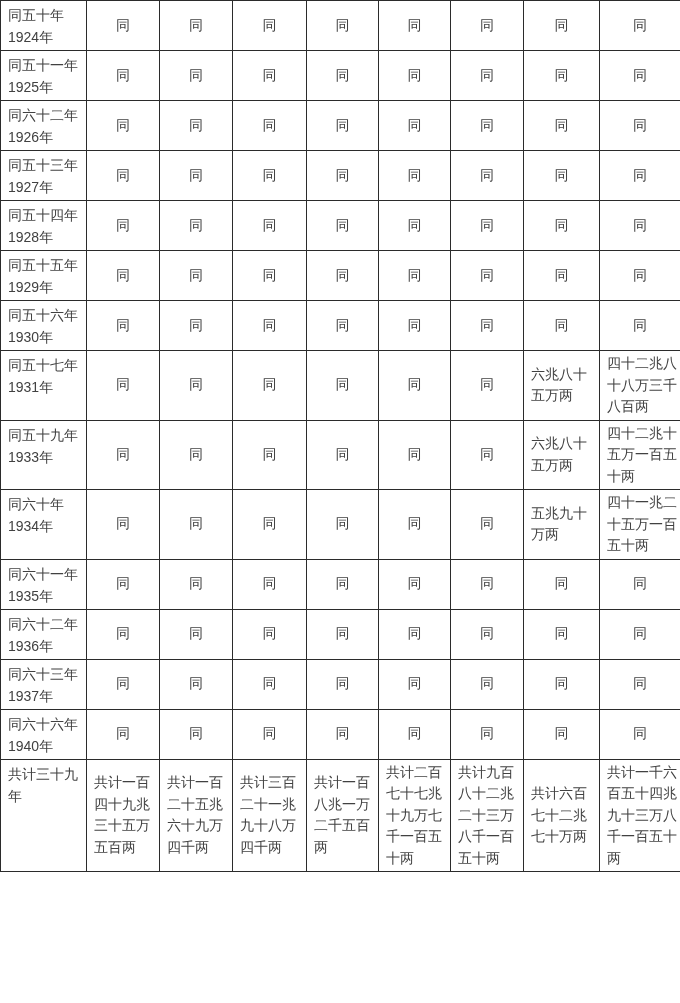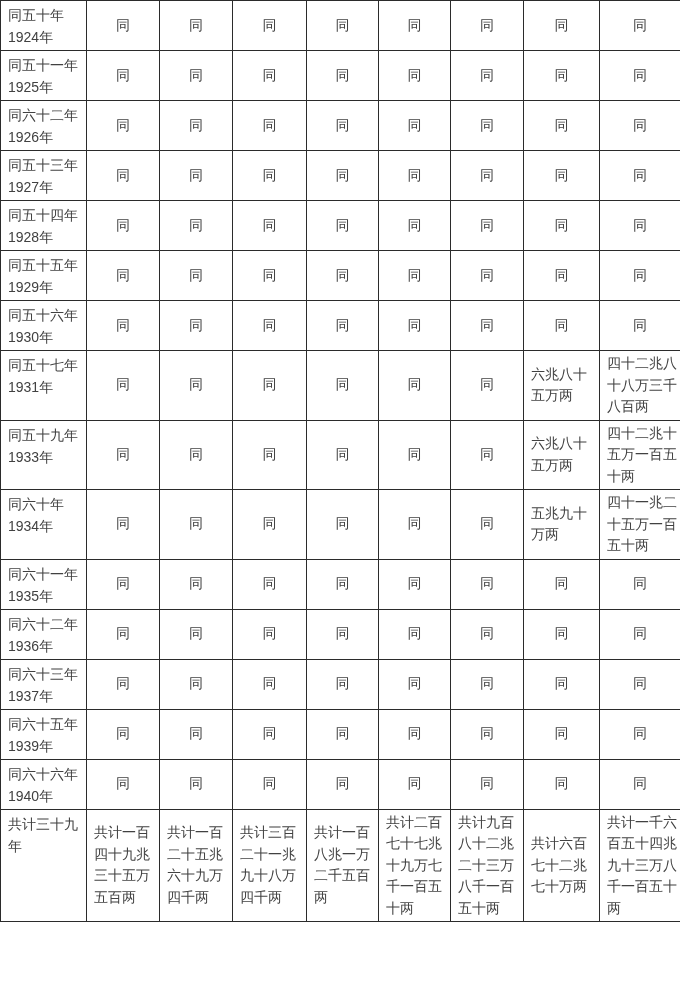--- a/index.html
+++ b/index.html
@@ -247,34 +247,20 @@
           <td class="ditto">同</td>
           <td class="ditto">同</td>
           <td class="ditto">同</td>
           <td class="ditto">同</td>
           <td class="ditto">同</td>
           <td class="ditto">同</td>
           <td class="ditto">同</td>
         </tr>
         <tr>
     <td class="label">
-      <span class="era">同六十五年</span>
-      <span class="yr">1939年</span>
-    </td>
-  <td class="ditto">同</td>
-          <td class="ditto">同</td>
-          <td class="ditto">同</td>
-          <td class="ditto">同</td>
-          <td class="ditto">同</td>
-          <td class="ditto">同</td>
-          <td class="ditto">同</td>
-          <td class="ditto">同</td>
-        </tr>
-        <tr>
-    <td class="label">
       <span class="era">同六十六年</span>
       <span class="yr">1940年</span>
     </td>
   <td class="ditto">同</td>
           <td class="ditto">同</td>
           <td class="ditto">同</td>
           <td class="ditto">同</td>
           <td class="ditto">同</td>
           <td class="ditto">同</td>
           <td class="ditto">同</td>

